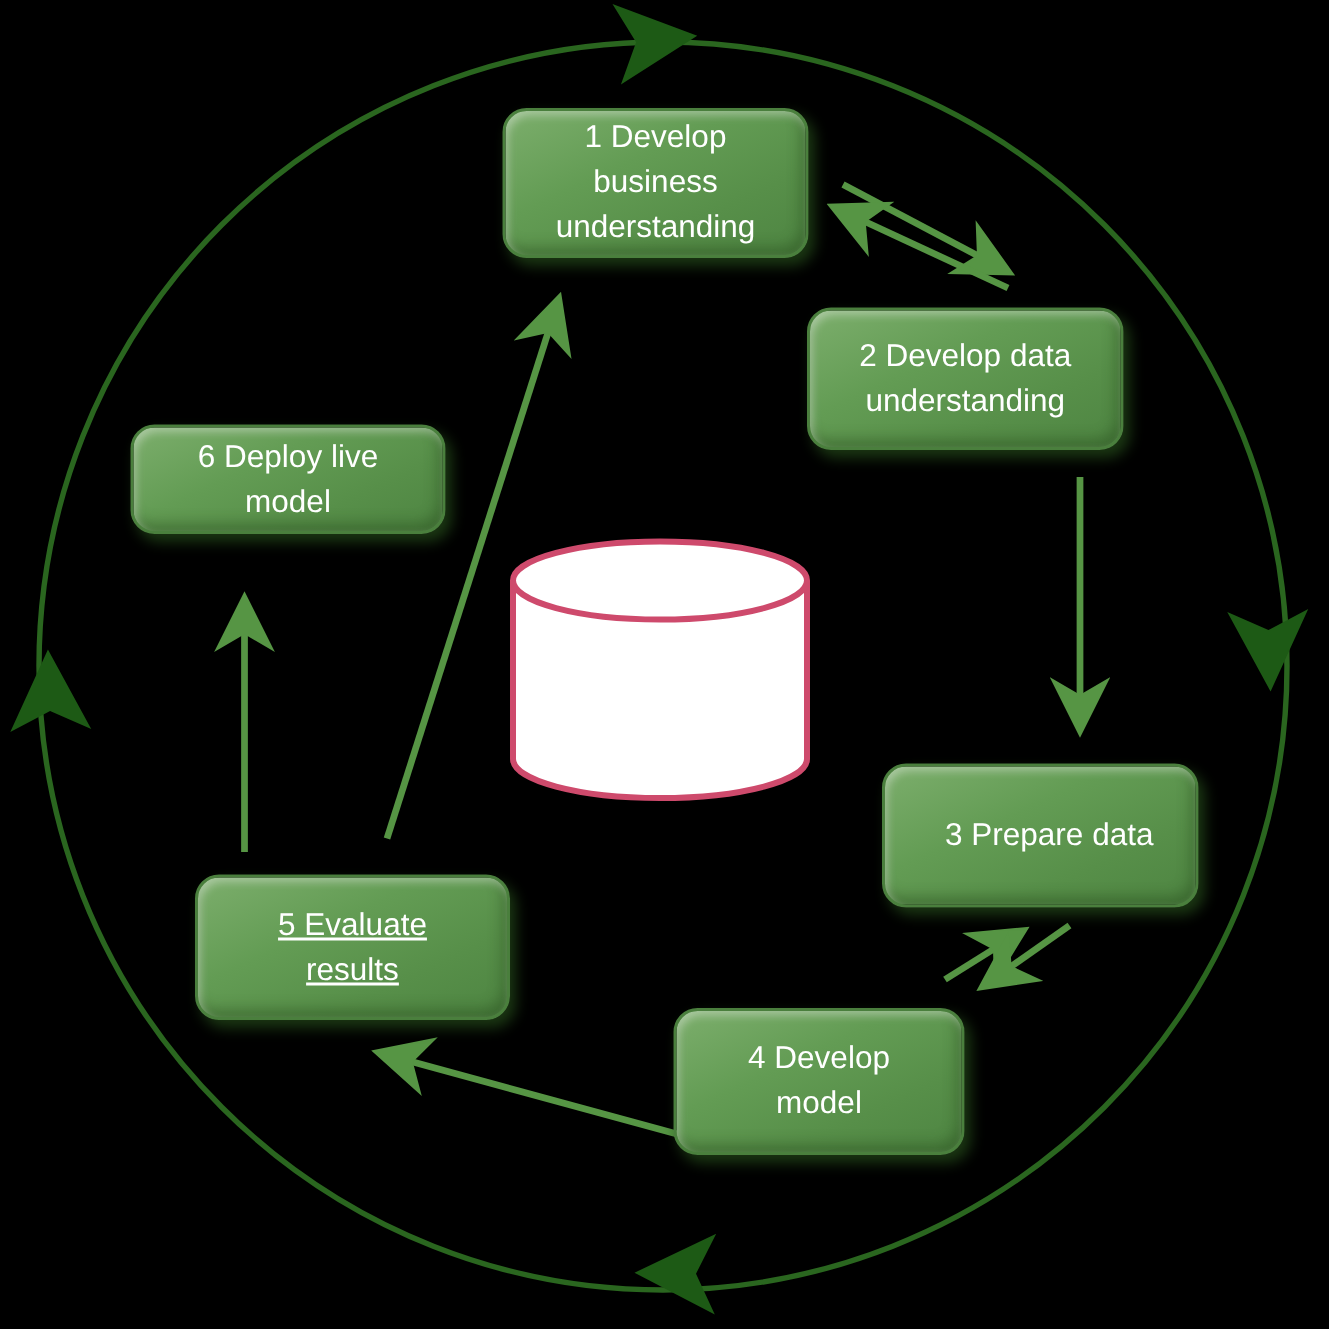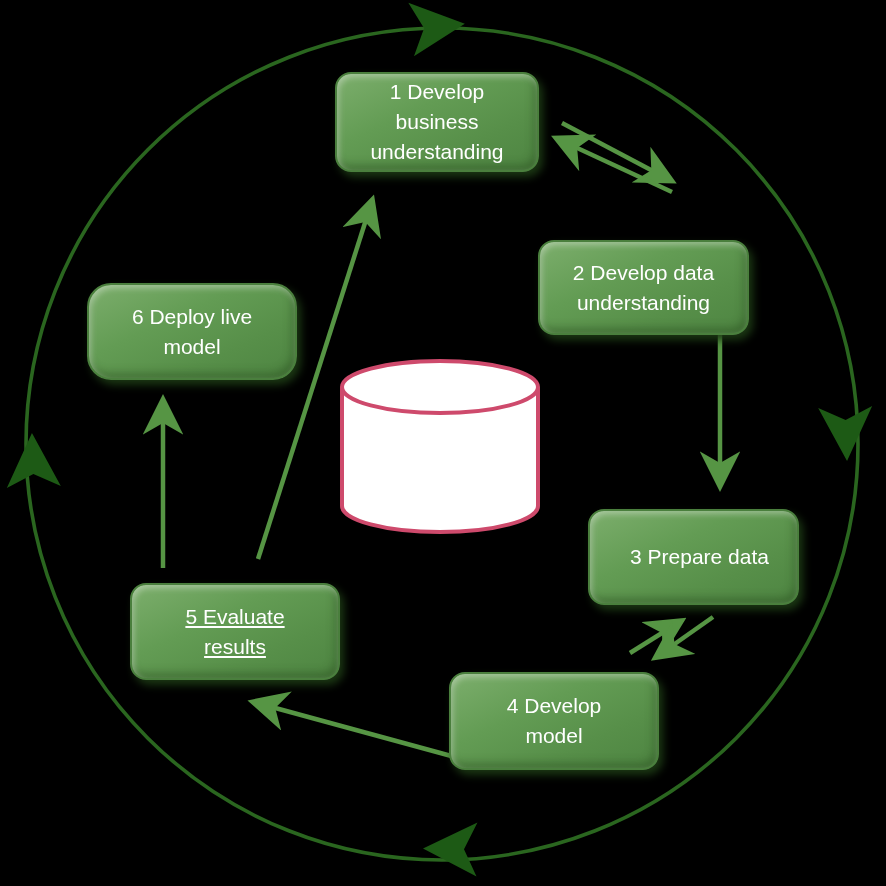--- a/index.html
+++ b/index.html
@@ -23,25 +23,25 @@
     border-radius:16px;
     background:linear-gradient(155deg,#7cae6c 0%,#639c54 38%,#578f49 70%,#4e8542 100%);
     box-shadow:
       4px 5px 9px rgba(28,58,20,0.95),
       inset 2px 3px 6px rgba(255,255,255,0.38),
       inset -3px -5px 9px rgba(35,70,25,0.45);
     box-sizing:border-box;
   }
   .node-label{white-space:pre-line;}
   .node-1{left:335px;top:72px;width:204px;height:100px;}
-  .node-2{left:538px;top:205px;width:211px;height:95px;margin-top:35px;}
+  .node-2{left:538px;top:205px;width:211px;height:95px;}
   .node-3{left:588px;top:509px;width:211px;height:96px;padding-left:12px;}
-  .node-4{left:449px;top:672px;width:210px;height:98px;}
+  .node-4{left:449px;top:672px;width:194px;height:98px;}
   .node-5{left:130px;top:583px;width:210px;height:97px;text-decoration:underline;}
-  .node-6{left:87px;top:283px;width:210px;height:97px;border-radius:24px;}
+  .node-6{left:87px;top:283px;width:210px;height:73px;}
   .db-label{
     position:absolute;left:341px;top:424px;width:198px;
     text-align:center;color:#3b3b3b;font-size:22px;line-height:1.45;
     white-space:pre-line;
   }
 </style>
 </head>
 <body>
 
 <div class="stage">

